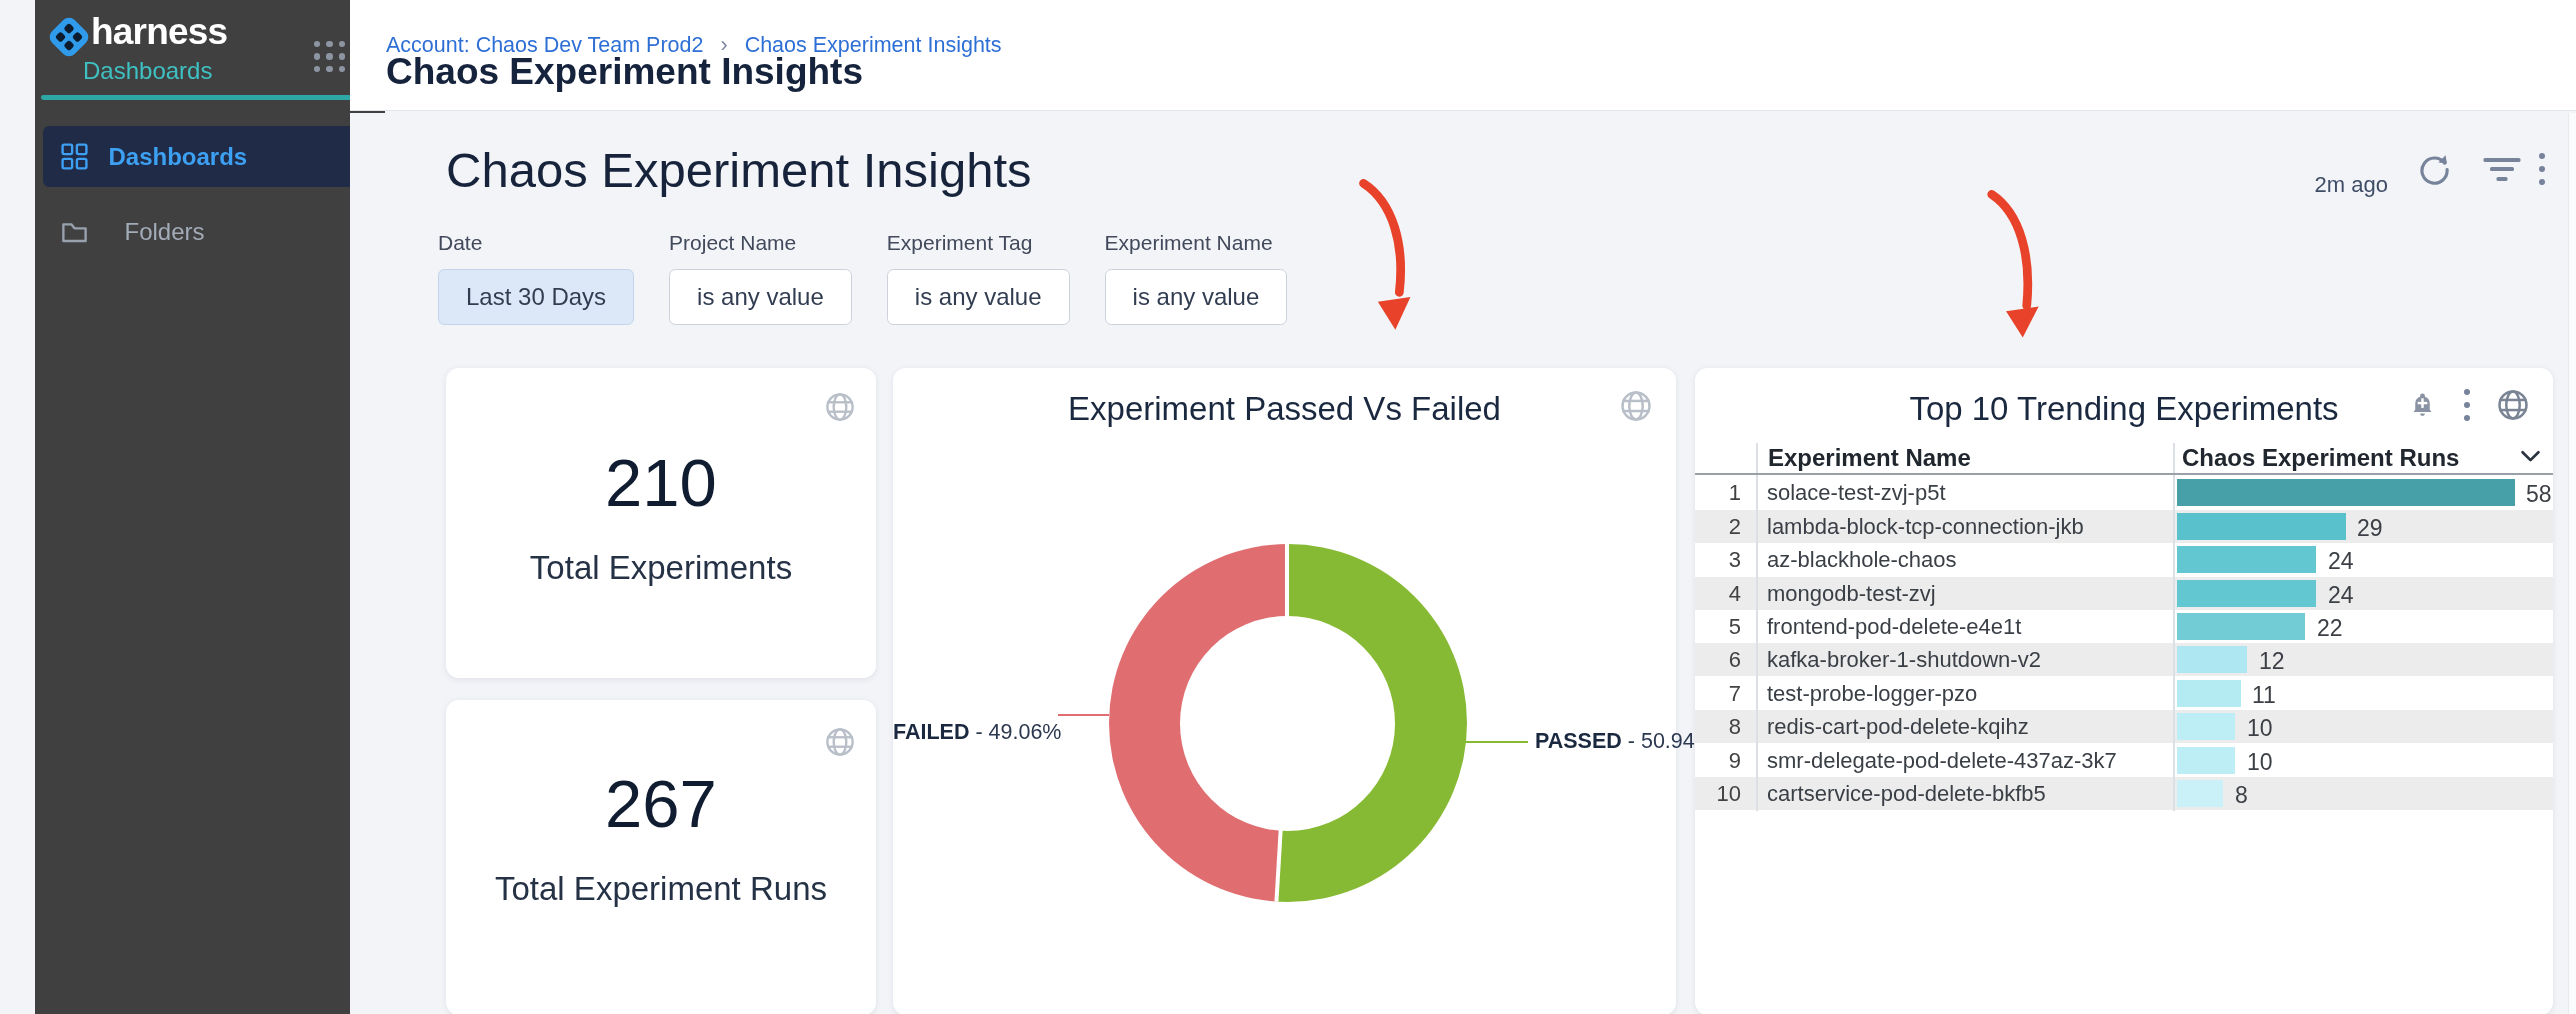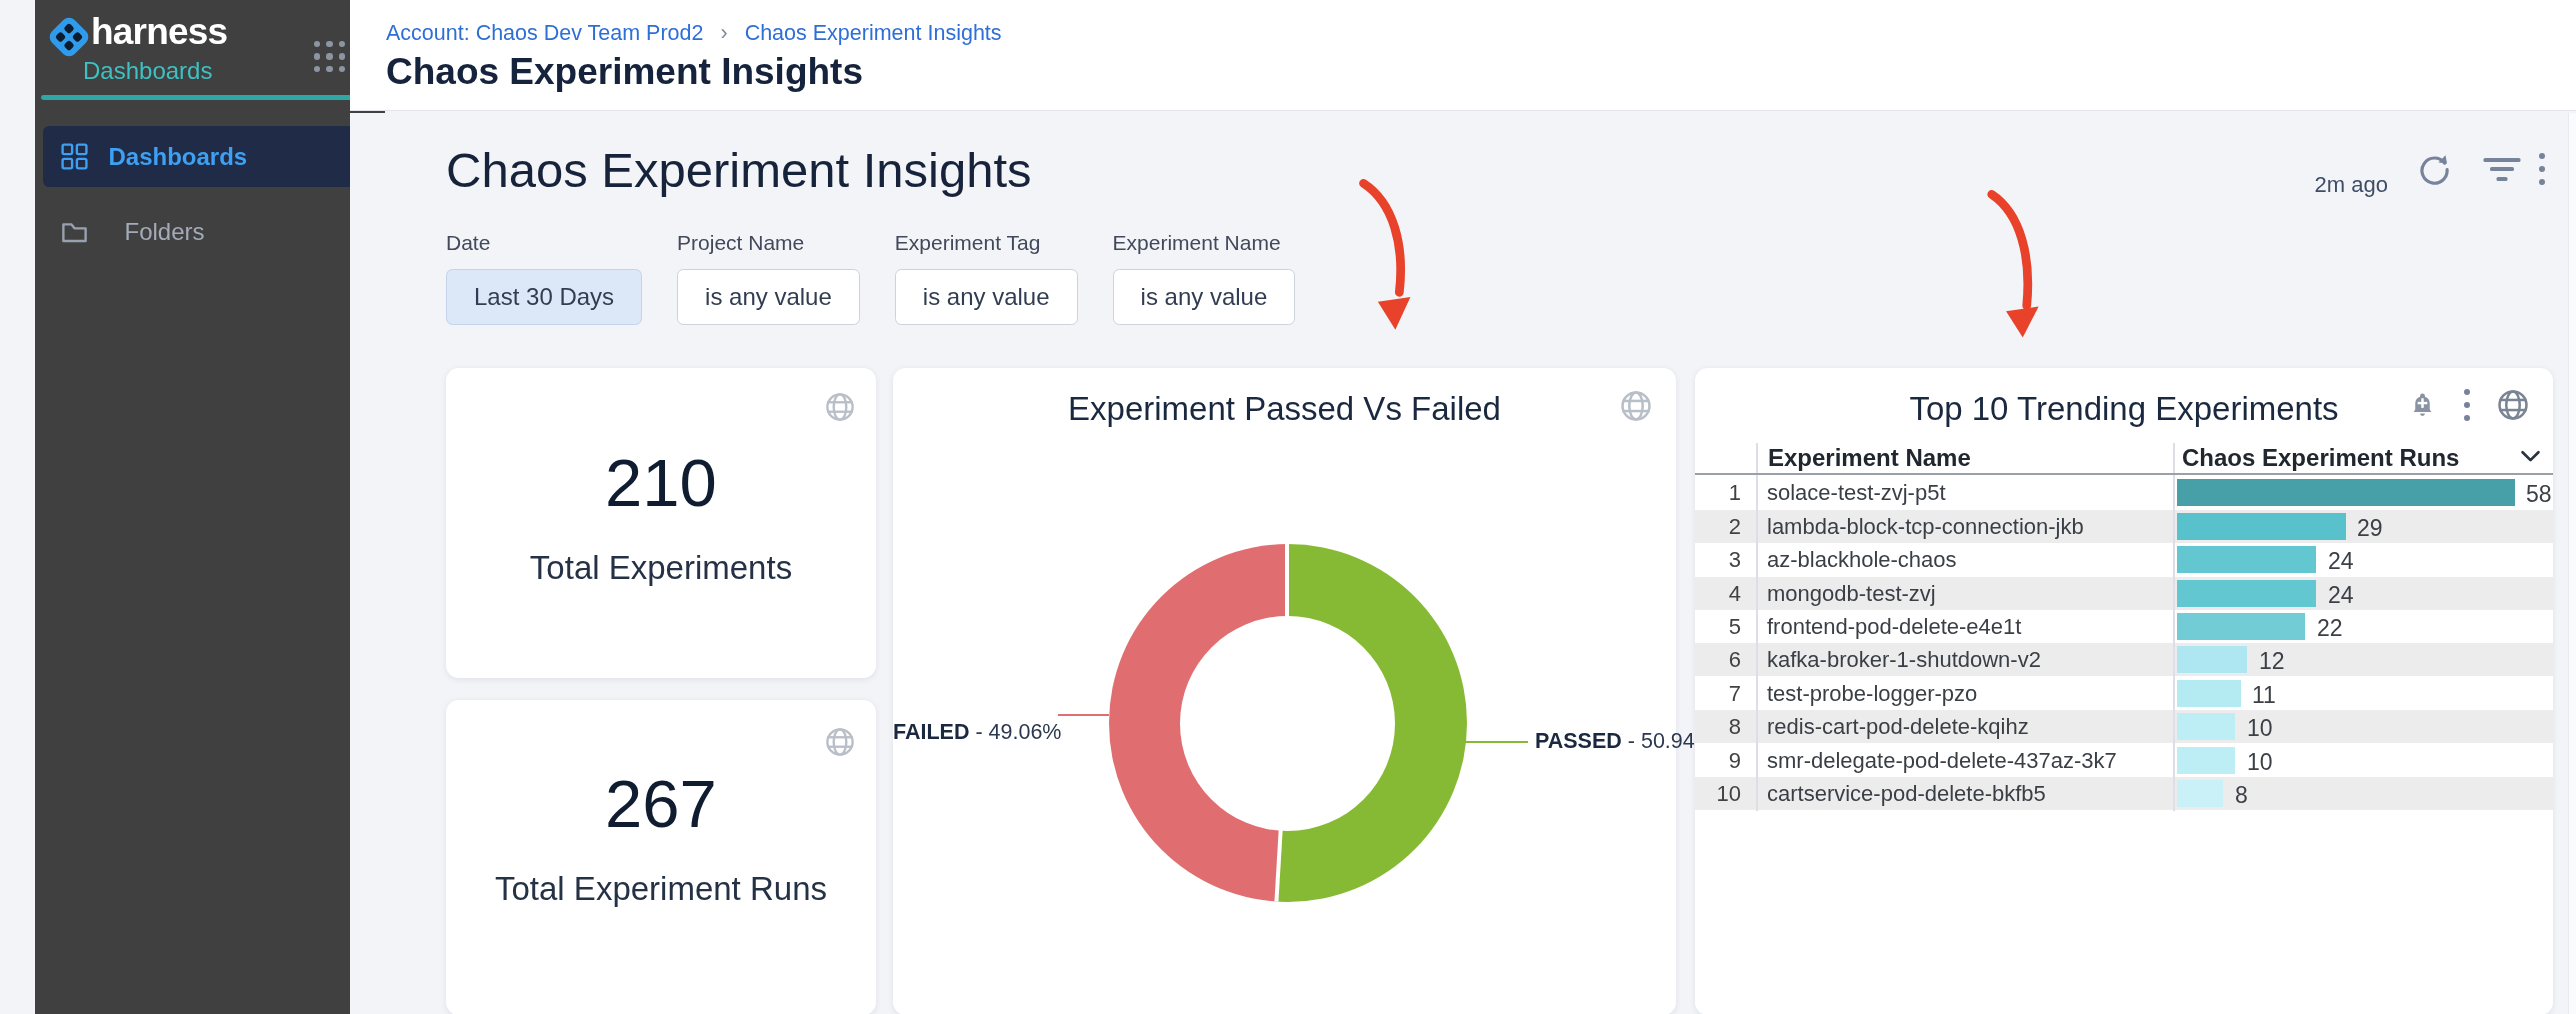--- a/index.html
+++ b/index.html
@@ -25,40 +25,40 @@
   .nav-item.active { top:126px; background:#1f2b47; }
   .nav-item.plain  { top:201px;gap:16px; }
   .nav-item .nico { margin-left:17.5px; width:27px; height:27px; flex:0 0 27px; }
   .nav-item .nlabel { margin-left:21px; font-size:24px; }
   .nav-item.active .nlabel { color:#3da0f2; font-weight:bold; }
   .nav-item.plain  .nlabel { color:#a3abb8; }
 
   
   .topbar { position:absolute; left:350px; top:0; width:2226px; height:111px; background:#ffffff;
             border-bottom:1.6px solid #e2e5ea; }
-  .crumbs { position:absolute; left:36px; top:21px; font-size:21.5px; }
+  .crumbs { position:absolute; left:36px; top:33px; font-size:21.5px; }
   .crumbs .lnk { color:#2e6fd6; cursor:pointer; }
   .crumbs .sep { color:#7d8aa1; padding:0 11px; }
   .page-title { position:absolute; left:36px; top:51px; font-size:37px; font-weight:bold; color:#16233c; }
 
   
   .content { position:absolute; left:350px; top:113px; width:2226px; height:902px; background:#f2f4f8; }
   .main-heading { position:absolute; left:96px; top:29px; font-size:49px; font-weight:500; color:#16233a; }
   .meta-time { position:absolute; left:1942px; top:59px; width:96px; text-align:right; font-size:22px; color:#3f4d66; }
   .icon-btn { position:absolute; cursor:pointer; }
   .kebab { width:6.4px; display:flex; flex-direction:column; gap:6.4px; align-items:center; }
   .kebab i { width:6.4px; height:6.4px; border-radius:50%; background:#76839a; }
   .filter-lines { width:37px; height:27px; position:relative; }
   .filter-lines i { position:absolute; left:50%; transform:translateX(-50%); height:4px; border-radius:1.6px; background:#76839a; display:block; }
   .filter-lines i:nth-child(1){ top:1.6px;  width:37px; }
   .filter-lines i:nth-child(2){ top:11px; width:24px; }
   .filter-lines i:nth-child(3){ top:21px; width:11px; }
 
   
-  .filters-row { position:absolute; left:96px; top:118px; display:flex; gap:35px; }
+  .filters-row { position:absolute; left:88px; top:118px; display:flex; gap:35px; }
   .fgroup { display:flex; flex-direction:column; }
   .flabel { font-size:21px; color:#41495a; margin-bottom:14.3px; }
   .fbtn { height:56px; padding:0 27px; display:flex; align-items:center; justify-content:center;
           font-size:24px; font-weight:500; color:#323d52; background:#ffffff;
           border:1.6px solid #cdd2da; border-radius:6.4px; cursor:pointer; }
   .fbtn.hl { background:#dce8f8; border-color:#c3d3ea; }
 
   
   .card { position:absolute; background:#ffffff; border-radius:12.7px; box-shadow:0 1.6px 6.4px rgba(20,30,50,.08); }
   .card-globe { position:absolute; cursor:pointer; }

